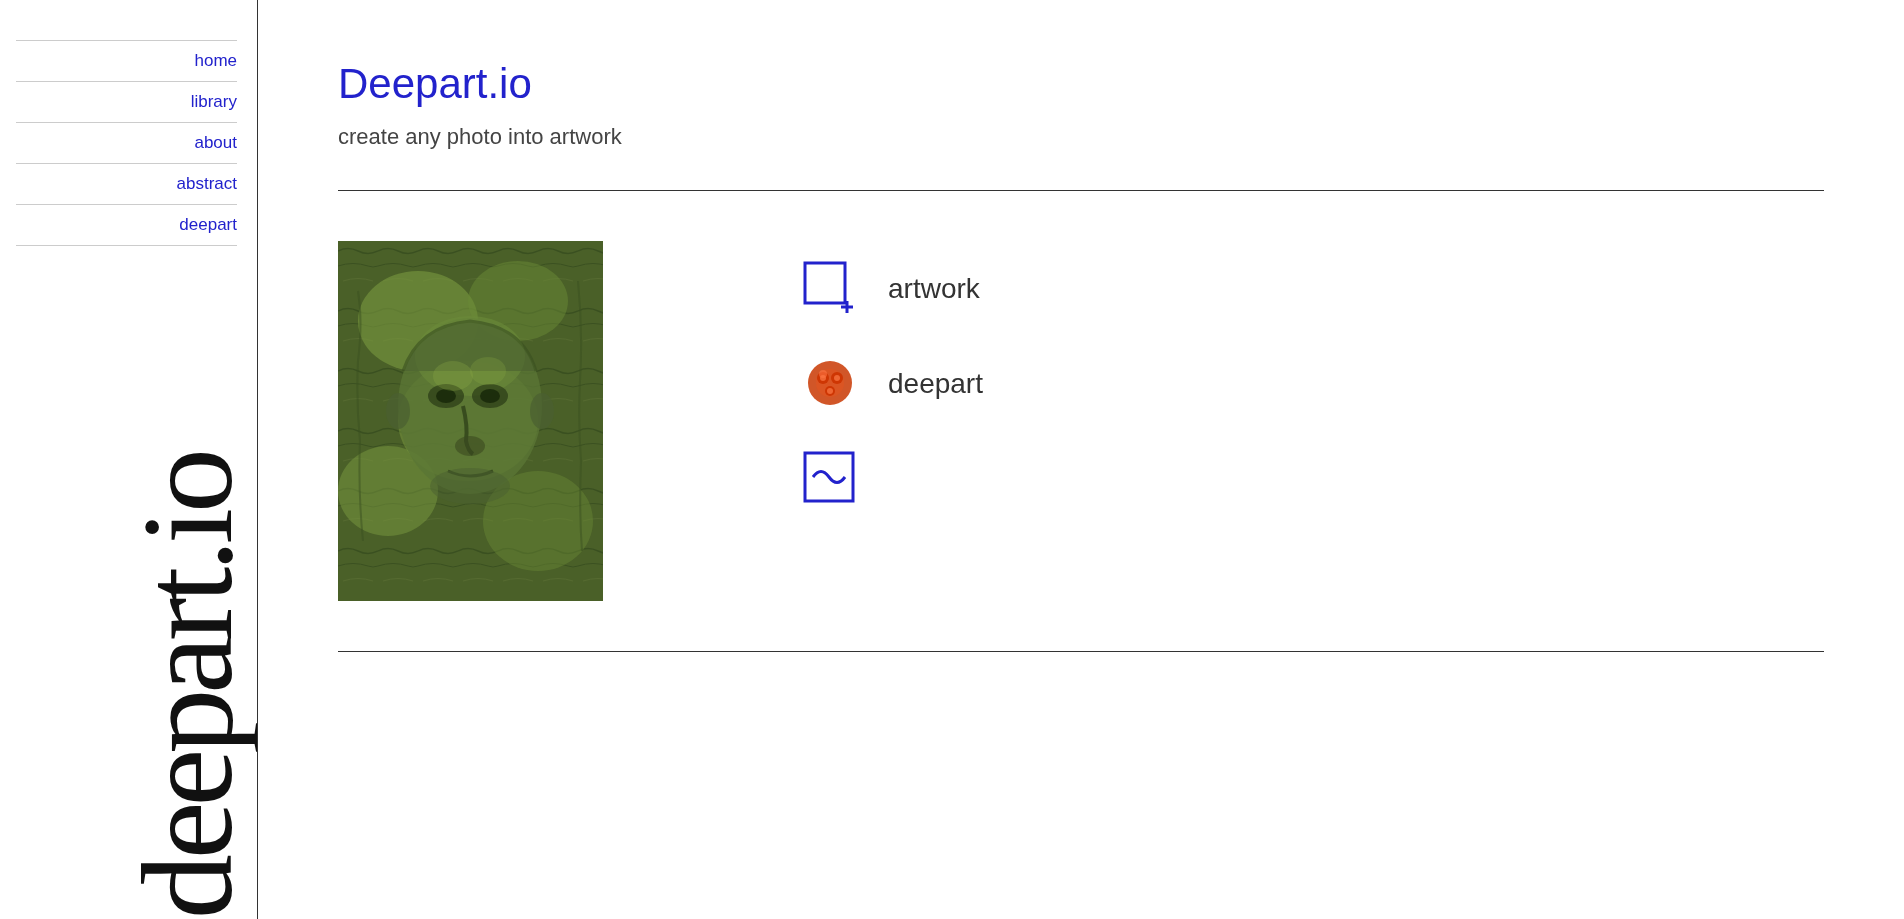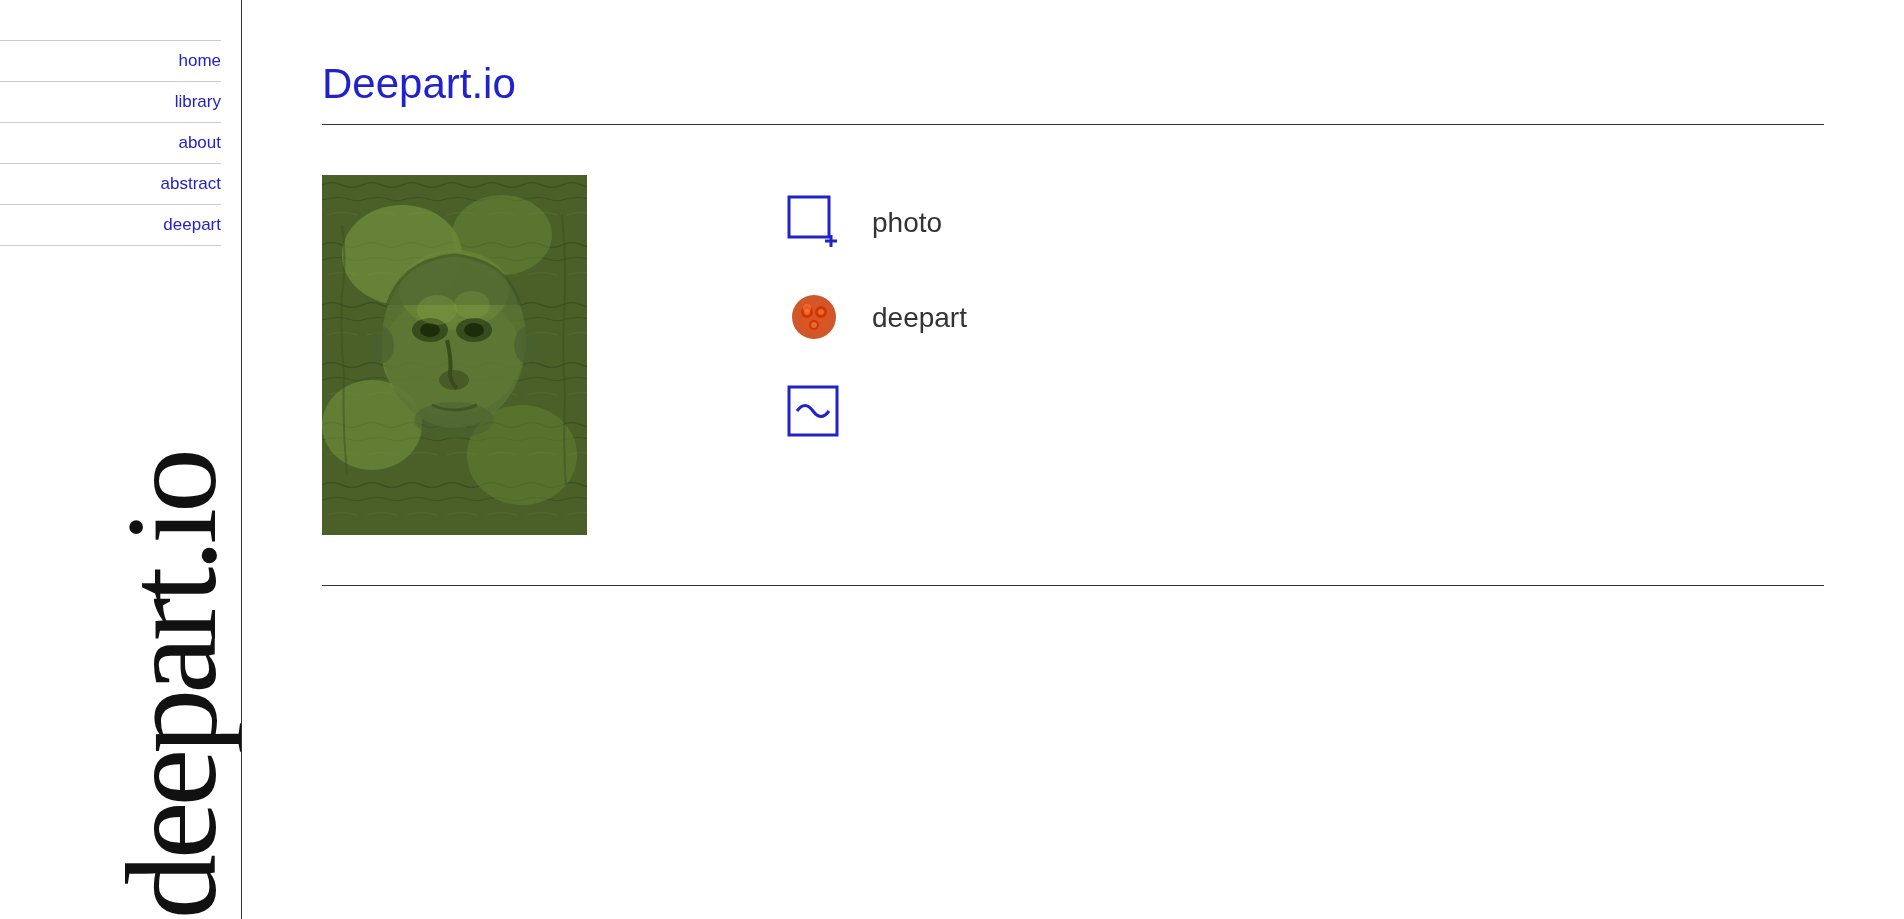--- a/index.html
+++ b/index.html
@@ -20,20 +20,21 @@
     .sidebar {
       width: 242px;
       min-height: 919px;
       border-right: 1px solid #333;
       display: flex;
       flex-direction: column;
       align-items: flex-end;
       padding-top: 40px;
       position: relative;
       flex-shrink: 0;
+      margin-left: 16px;
     }
 
     .sidebar-nav {
       width: 100%;
       display: flex;
       flex-direction: column;
       align-items: flex-end;
       padding-right: 20px;
     }
 
@@ -174,20 +175,21 @@
     <a href="#">deepart</a>
   </nav>
 
   <div class="sidebar-brand">
     <span class="sidebar-brand-text">deepart.io</span>
   </div>
 </aside>
 
 <main class="main">
   <h1 class="page-title">Deepart.io</h1>
+  <p class="page-subtitle">create any photo into artwork</p>
 
   <hr class="divider">
 
   <div class="content-area">
 
     <div class="main-image">
       <svg class="tree-face-svg" viewBox="0 0 265 360" xmlns="http://www.w3.org/2000/svg">
 
         <rect width="265" height="360" fill="#4a6028"></rect>
 
@@ -244,21 +246,21 @@
       <div class="action-item">
         <div class="action-icon">
           <svg width="52" height="52" viewBox="0 0 52 52" xmlns="http://www.w3.org/2000/svg">
 
             <rect x="2" y="2" width="40" height="40" fill="none" stroke="#2222cc" stroke-width="3"></rect>
 
             <line x1="38" y1="46" x2="50" y2="46" stroke="#2222cc" stroke-width="3"></line>
             <line x1="44" y1="40" x2="44" y2="52" stroke="#2222cc" stroke-width="3"></line>
           </svg>
         </div>
-        <span class="action-label">photo</span>
+        <span class="action-label">artwork</span>
       </div>
 
       <div class="action-item">
         <div class="action-icon">
           <svg width="55" height="55" viewBox="0 0 55 55" xmlns="http://www.w3.org/2000/svg">
 
             <circle cx="27" cy="27" r="22" fill="#cc4411" opacity="0.9"></circle>
 
             <circle cx="27" cy="27" r="14" fill="#dd5522" opacity="0.8"></circle>
             <circle cx="20" cy="22" r="6" fill="#cc3300" opacity="0.9"></circle>

